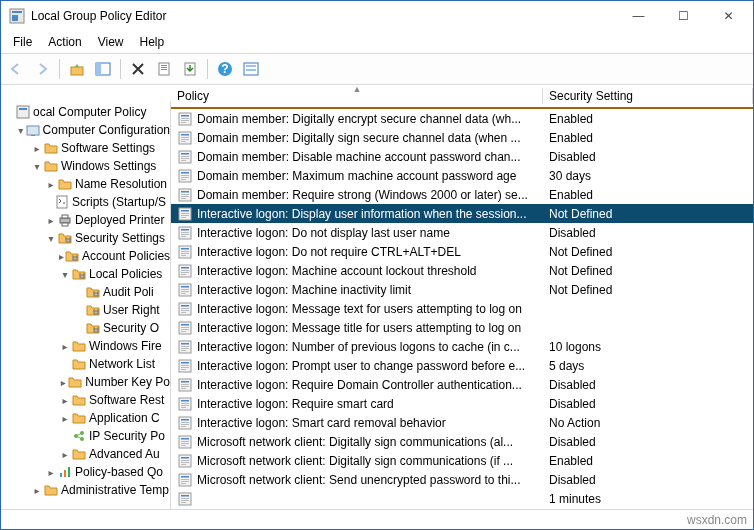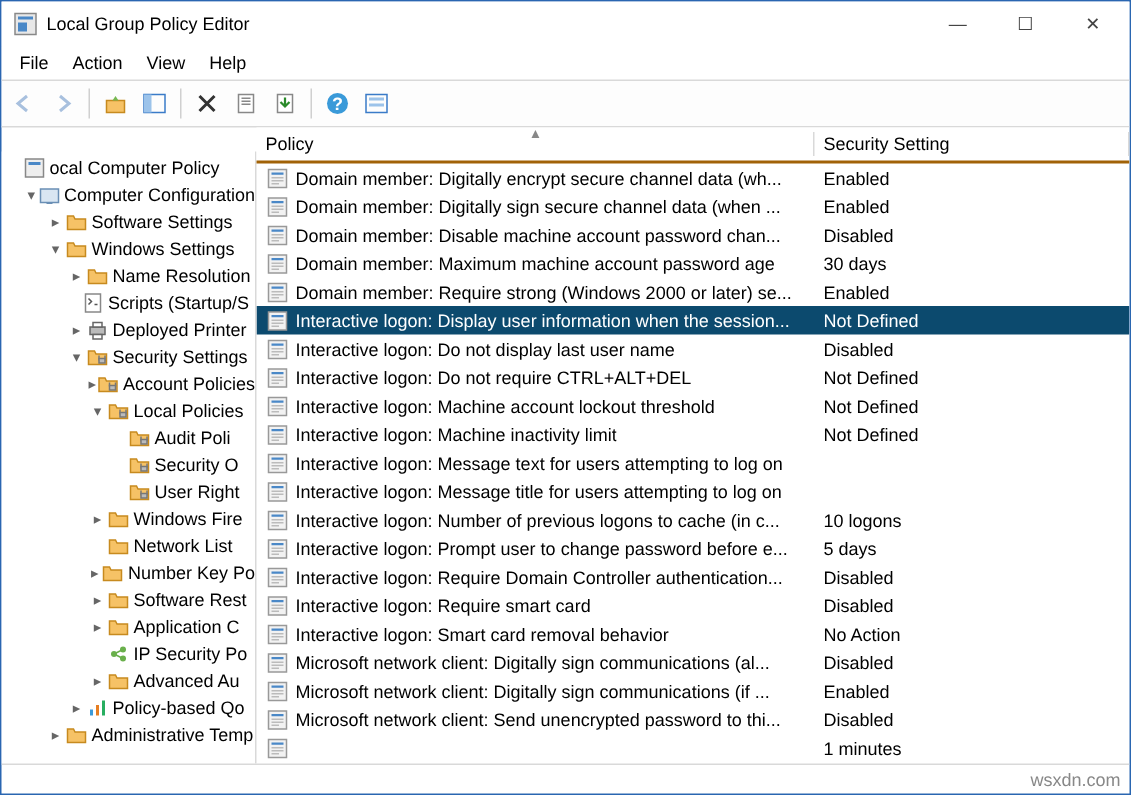--- a/index.html
+++ b/index.html
@@ -245,32 +245,32 @@
       </div>
       <div class="tree-row" style="padding-left: 72px;">
         <span class="tw"></span>
         <span class="ic">
           <svg width="16" height="16">
             <path d="M2 4h4l1 2h7v7H2z" fill="#f6c266" stroke="#c78a1f"></path>
             <path d="M9 7v2a2 2 0 0 0 4 0V7" fill="none" stroke="#777" stroke-width="1"></path>
             <rect x="9" y="9" width="4" height="3" fill="#bbb" stroke="#777"></rect>
           </svg>
         </span>
-        <span class="lbl">Security O</span>
+        <span class="lbl">User Right</span>
       </div>
       <div class="tree-row" style="padding-left: 72px;">
         <span class="tw"></span>
         <span class="ic">
           <svg width="16" height="16">
             <path d="M2 4h4l1 2h7v7H2z" fill="#f6c266" stroke="#c78a1f"></path>
             <path d="M9 7v2a2 2 0 0 0 4 0V7" fill="none" stroke="#777" stroke-width="1"></path>
             <rect x="9" y="9" width="4" height="3" fill="#bbb" stroke="#777"></rect>
           </svg>
         </span>
-        <span class="lbl">User Right</span>
+        <span class="lbl">Security O</span>
       </div>
       <div class="tree-row" style="padding-left: 58px;">
         <span class="tw">▸</span>
         <span class="ic">
           <svg width="16" height="16">
             <path d="M2 4h4l1 2h7v7H2z" fill="#f6c266" stroke="#c78a1f"></path>
           </svg>
         </span>
         <span class="lbl">Windows Fire</span>
       </div>

